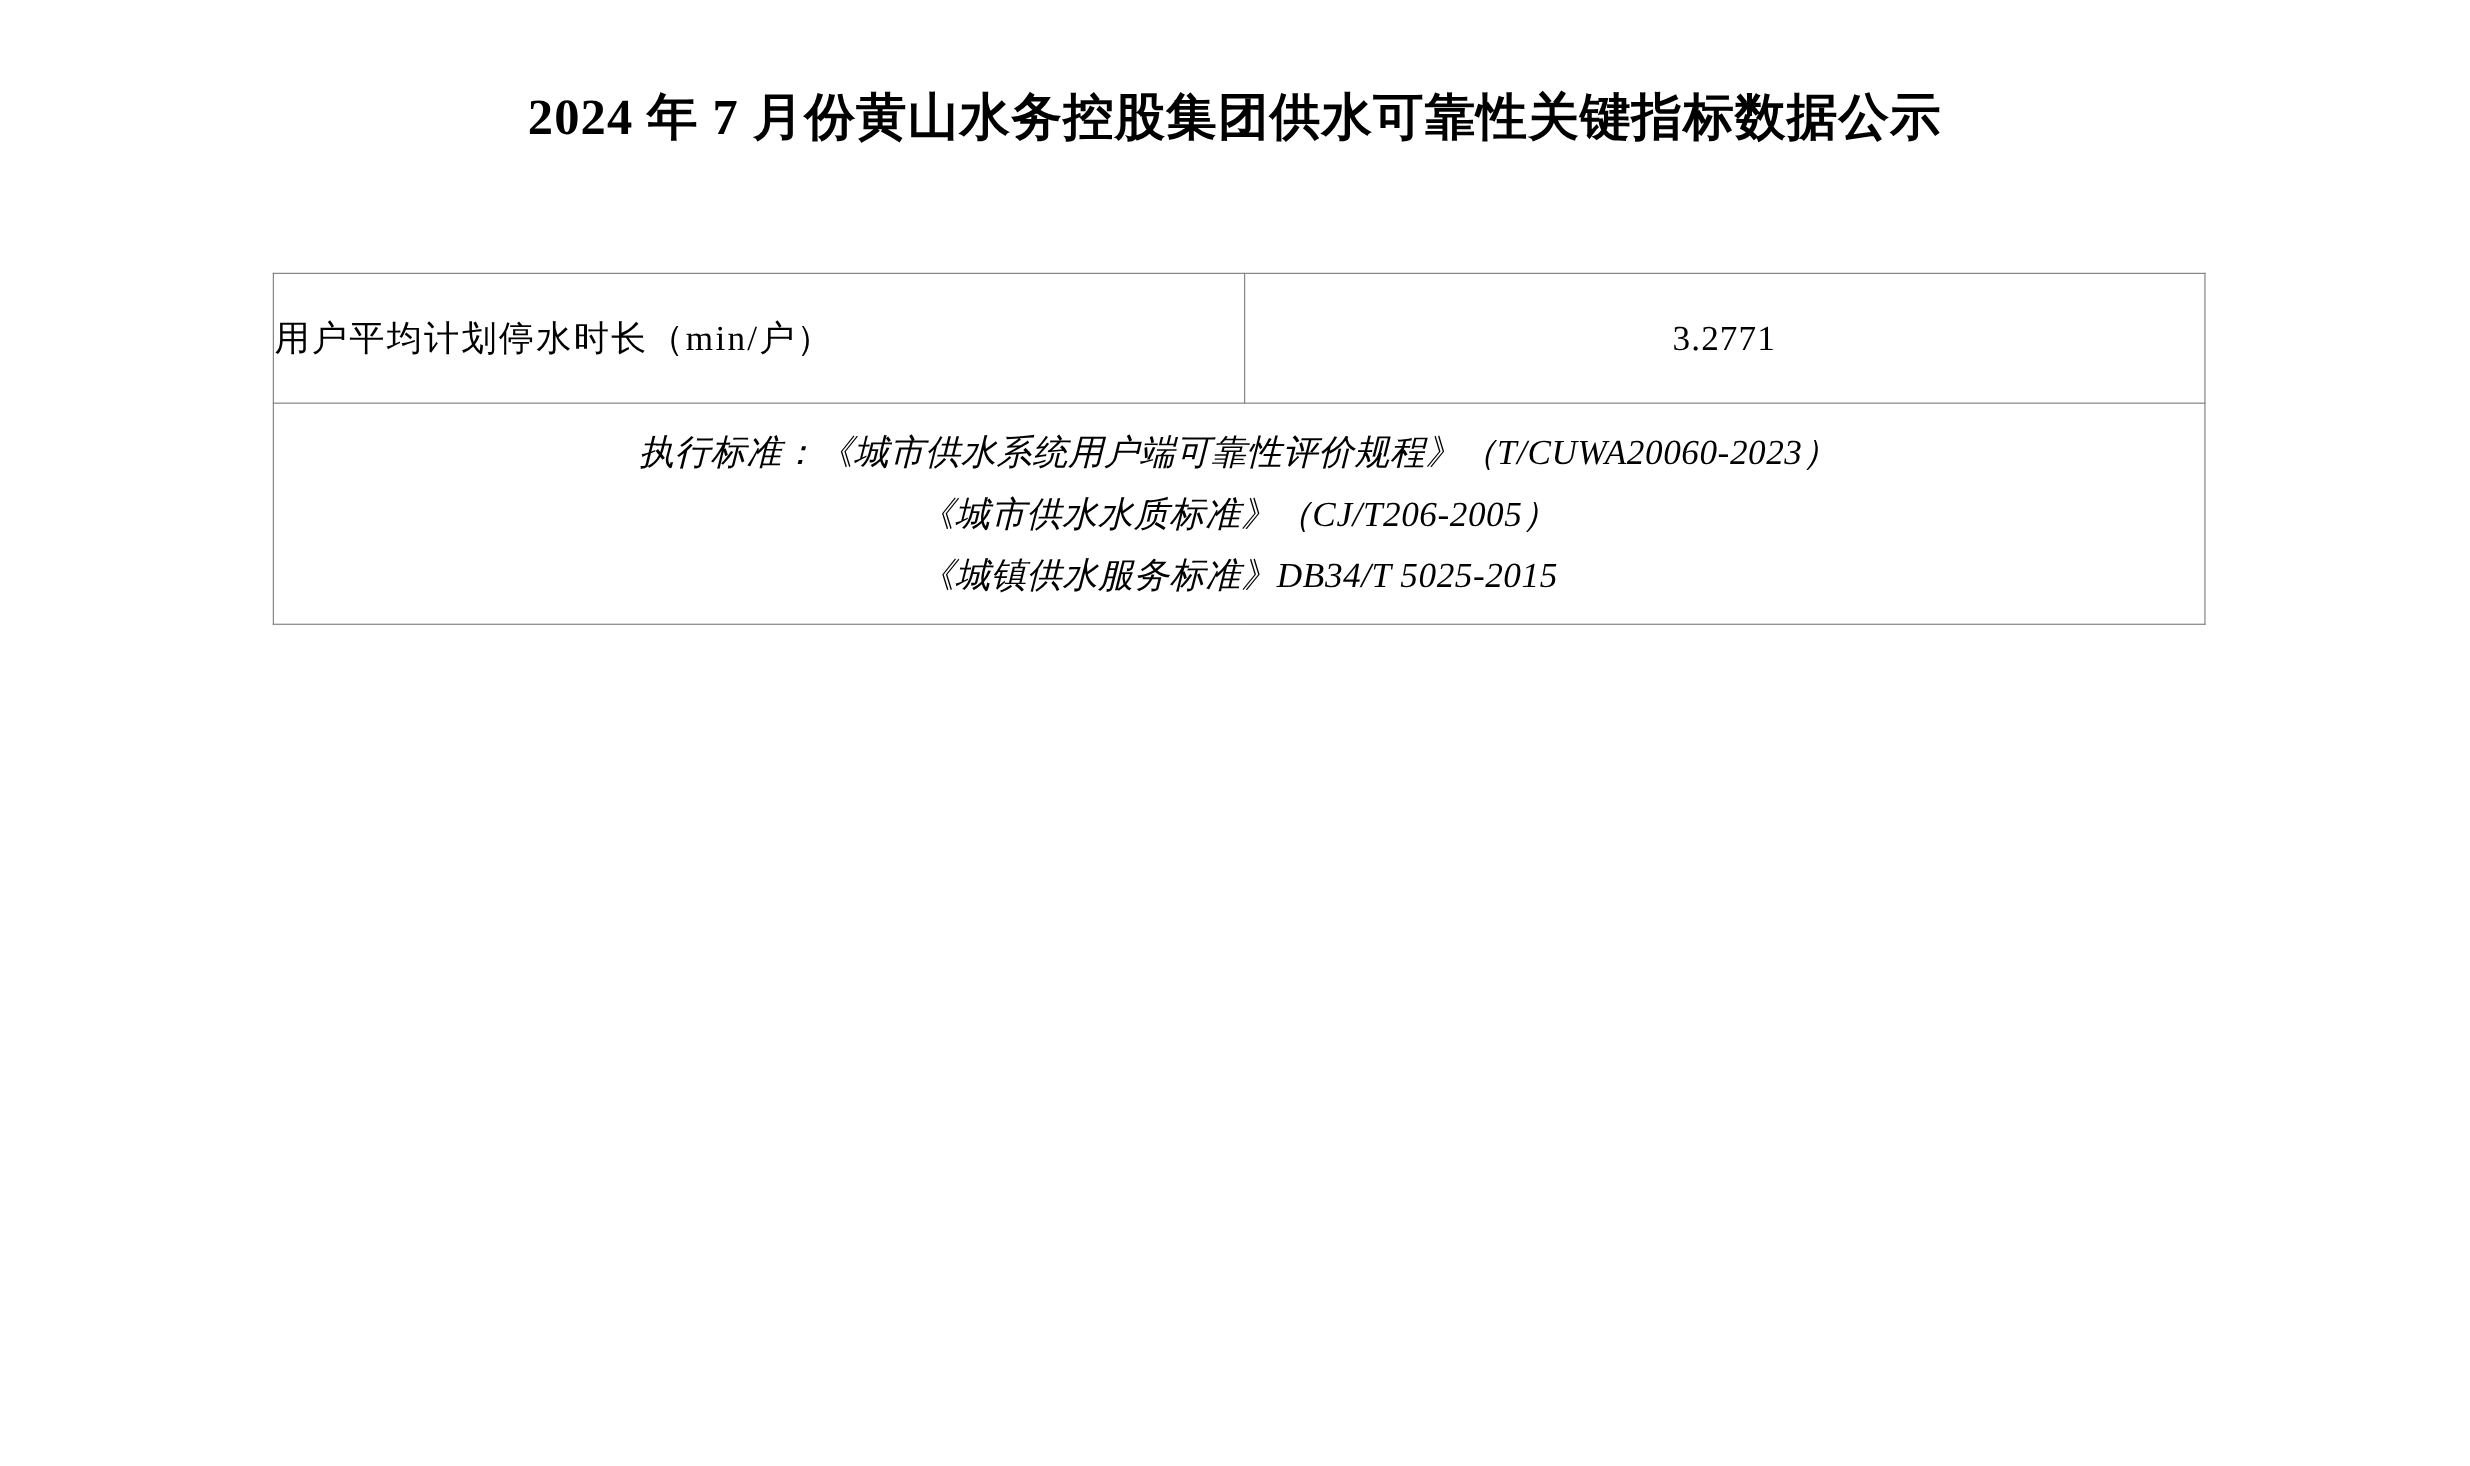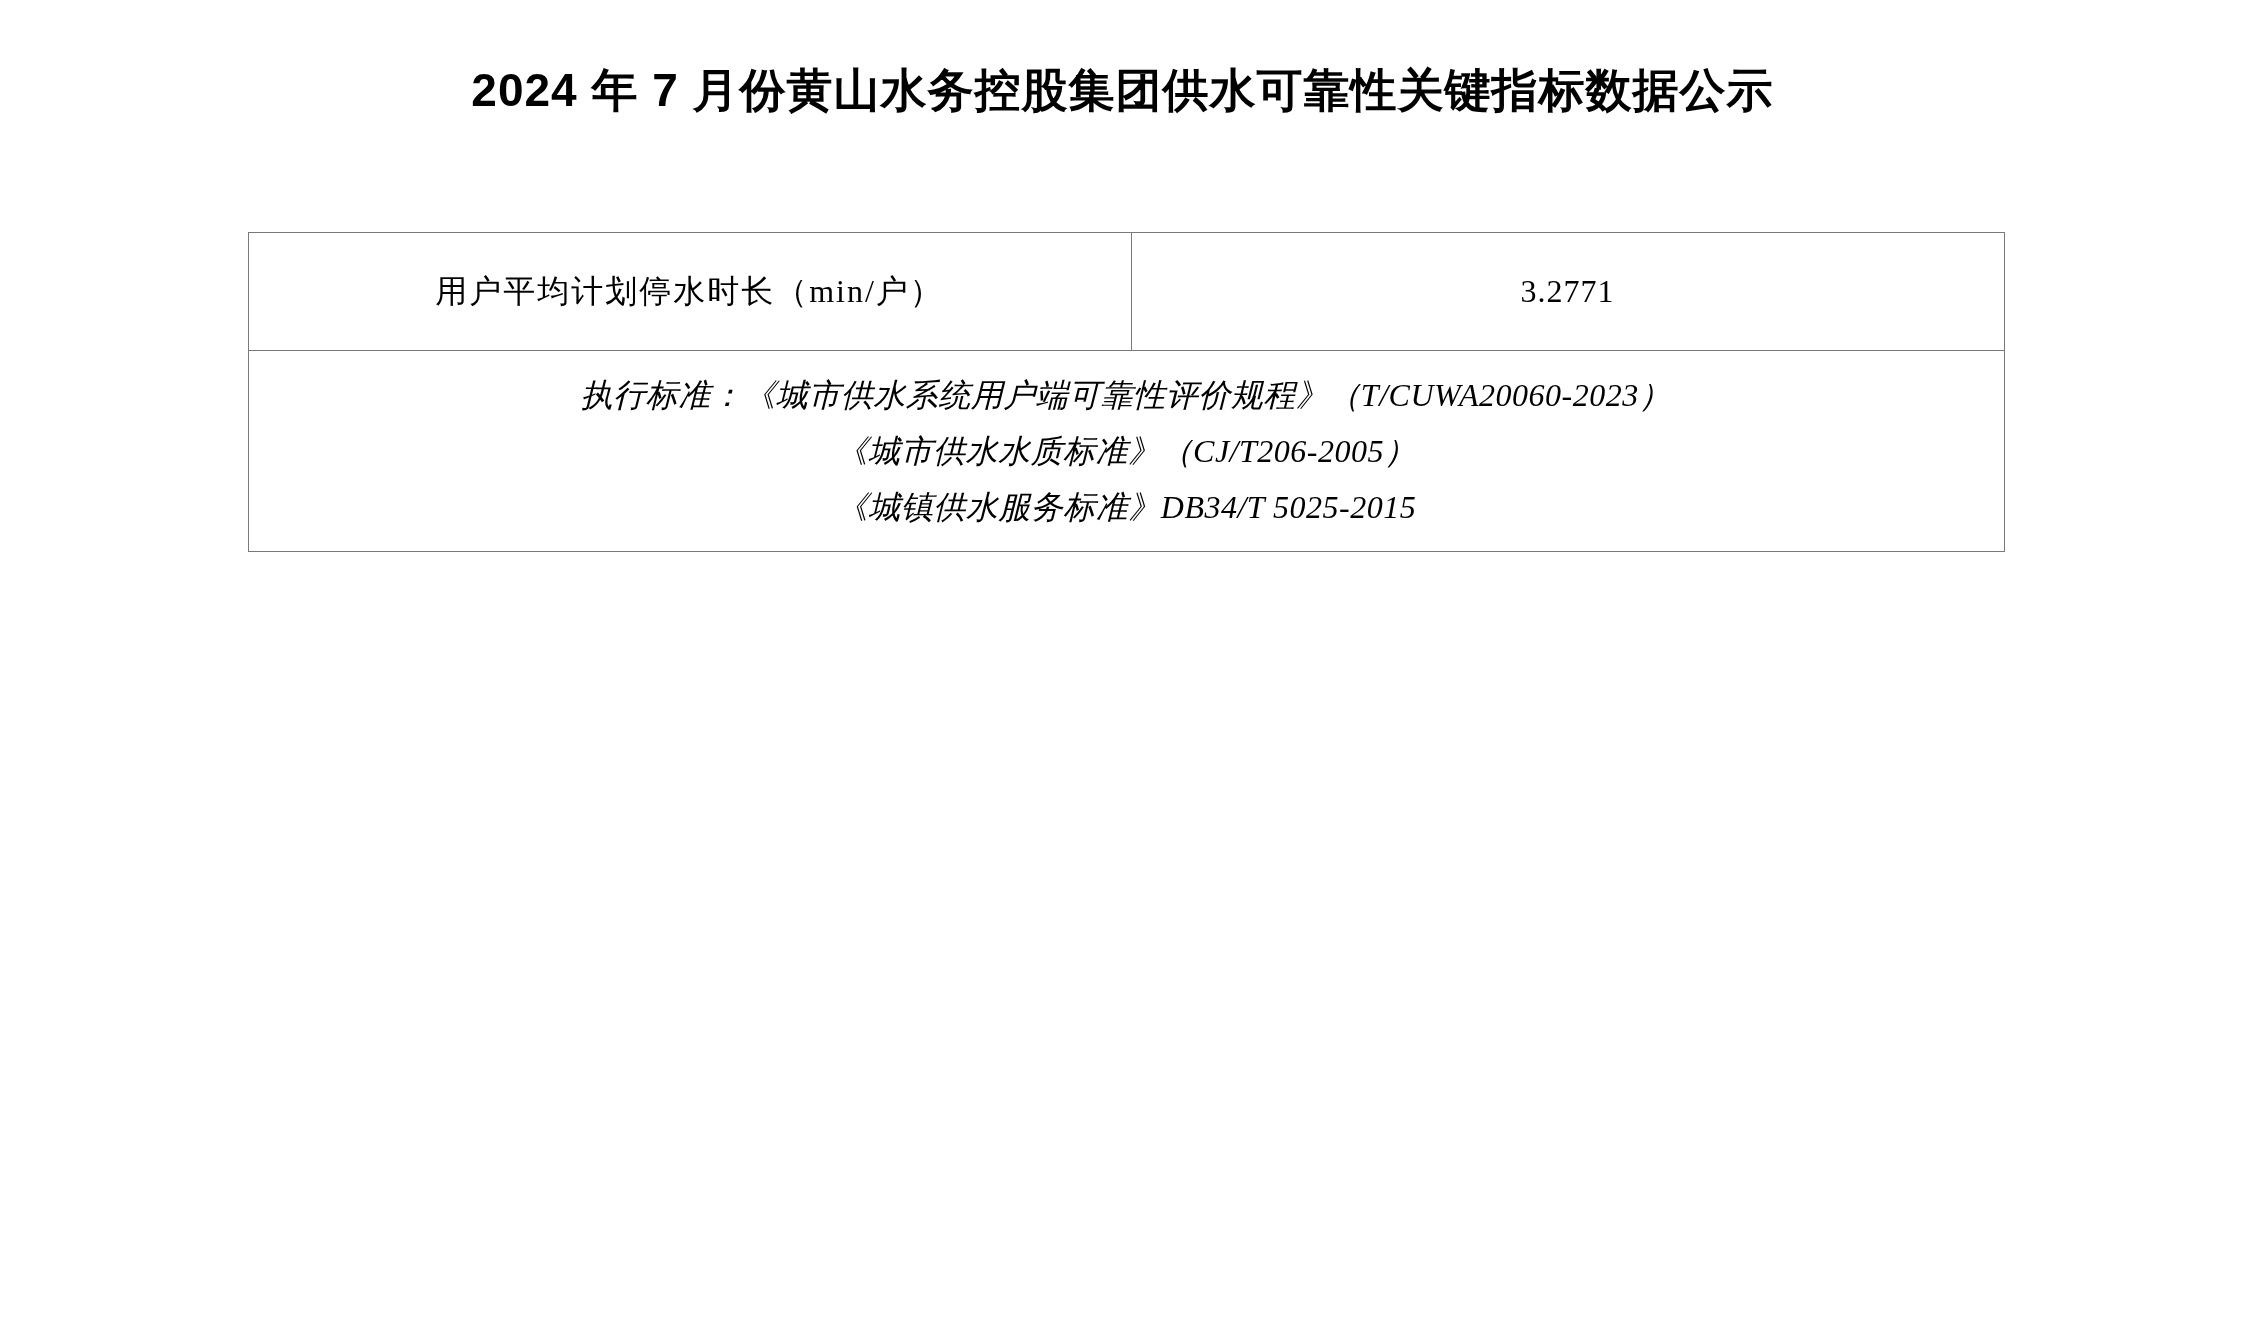--- a/index.html
+++ b/index.html
@@ -20,43 +20,43 @@
     width: 2245px;
     height: 1333px;
     box-sizing: border-box;
   }
   .doc-title {
     text-align: center;
     font-size: 46px;
     font-weight: bold;
     letter-spacing: 1px;
     margin: 0;
-    padding-top: 60px;
-    font-family: Liberation Sans, sans-serif;
+    padding-top: 76px;
+    font-family: Liberation Serif, serif;
   }
   .table-wrap {
     margin: 0 auto;
     padding-top: 110px;
     width: 1750px;
   }
   table.metrics {
     width: 1750px;
     border-collapse: collapse;
     table-layout: fixed;
   }
   table.metrics td {
     border: 1px solid #7a7a7a;
     height: 115px;
     vertical-align: middle;
     font-size: 32px;
     font-family: "Liberation Serif", "DejaVu Serif", serif;
   }
   td.label-cell {
     width: 880px;
-    text-align: center;
+    text-align: left;
     letter-spacing: 2px;
   }
   td.value-cell {
     width: 870px;
     text-align: center;
     letter-spacing: 1px;
   }
   td.notes-cell {
     text-align: center;
     height: 200px;

